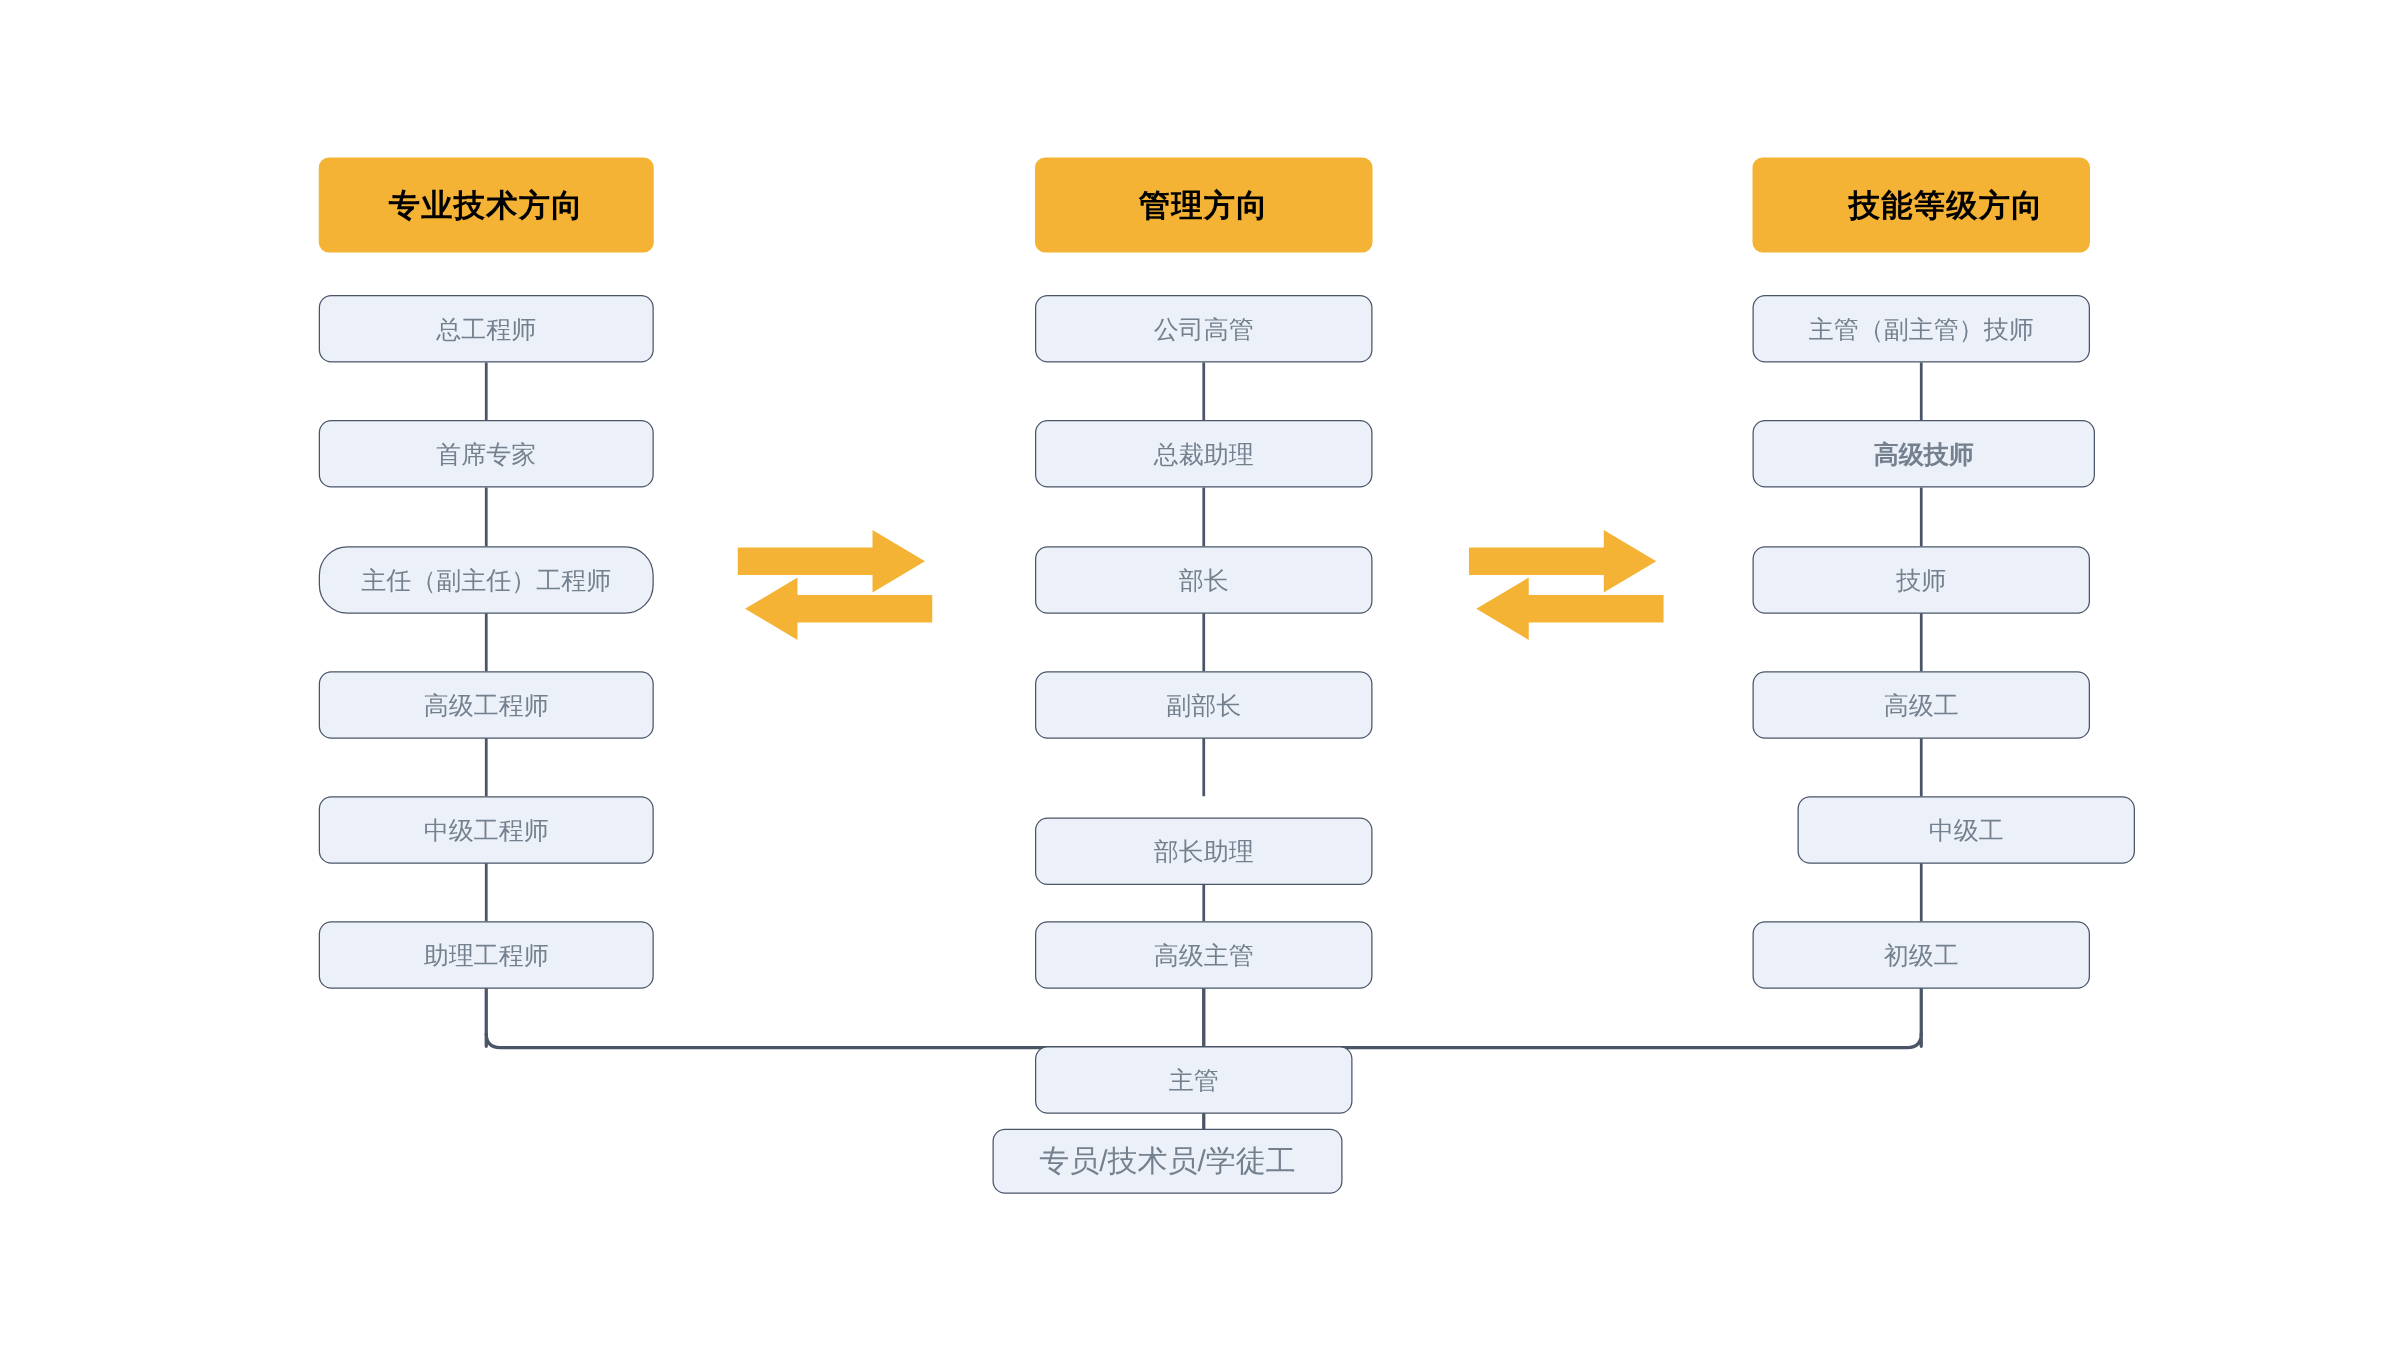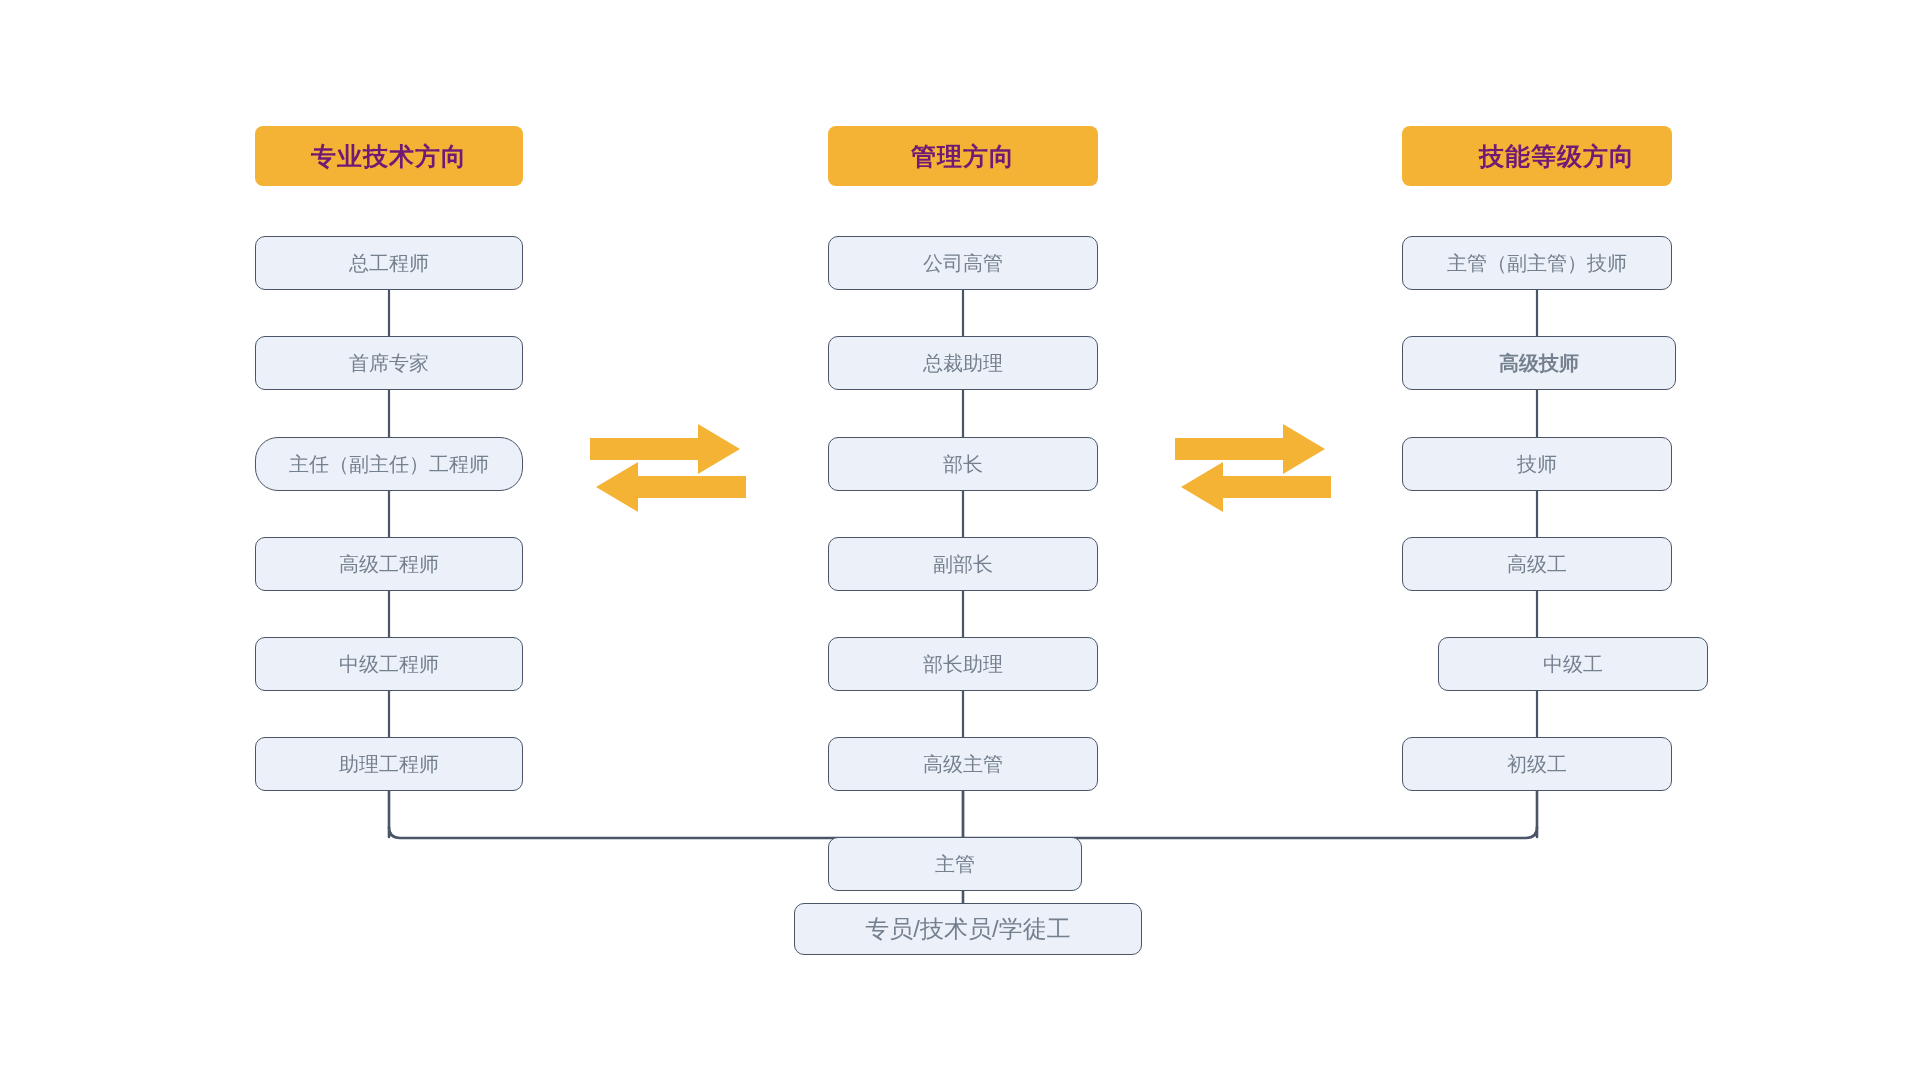--- a/index.html
+++ b/index.html
@@ -21,27 +21,27 @@
   svg.wires {
     position: absolute;
     left: 0;
     top: 0;
     width: 1920px;
     height: 1080px;
     pointer-events: none;
   }
   .col-header {
     position: absolute;
-    height: 60px;
+    height: 76px;
     background: #F5B335;
     border-radius: 8px;
     display: flex;
     align-items: center;
     justify-content: center;
-    color: #701a75;
+    color: #000000;
     font-size: 25px;
     font-weight: bold;
     letter-spacing: 1px;
     box-sizing: border-box;
   }
   .node {
     position: absolute;
     height: 54px;
     background: #ECF1F9;
     border: 1.6px solid #4A5568;
@@ -116,32 +116,32 @@
   <div class="node" style="left:255px; top:336px; width:268px;">首席专家</div>
   <div class="node" style="left:255px; top:437px; width:268px;border-radius:23px;">主任（副主任）工程师</div>
   <div class="node" style="left:255px; top:537px; width:268px;">高级工程师</div>
   <div class="node" style="left:255px; top:637px; width:268px;">中级工程师</div>
   <div class="node" style="left:255px; top:737px; width:268px;">助理工程师</div>
 
   <div class="node" style="left:828px; top:236px; width:270px;">公司高管</div>
   <div class="node" style="left:828px; top:336px; width:270px;">总裁助理</div>
   <div class="node" style="left:828px; top:437px; width:270px;">部长</div>
   <div class="node" style="left:828px; top:537px; width:270px;">副部长</div>
-  <div class="node" style="left:828px; top:637px; width:270px;">部长助理</div>
+  <div class="node" style="left:828px; top:654px; width:270px;">部长助理</div>
   <div class="node" style="left:828px; top:737px; width:270px;">高级主管</div>
   <div class="node" style="left:828px; top:837px; width:254px;">主管</div>
 
   <div class="node" style="left:1402px; top:236px; width:270px;">主管（副主管）技师</div>
   <div class="node" style="left:1402px; top:336px; width:274px;font-weight:bold;">高级技师</div>
   <div class="node" style="left:1402px; top:437px; width:270px;">技师</div>
   <div class="node" style="left:1402px; top:537px; width:270px;">高级工</div>
   <div class="node" style="left:1402px; top:637px; width:270px;margin-left:36px;">中级工</div>
   <div class="node" style="left:1402px; top:737px; width:270px;">初级工</div>
 
-  <div class="node bottom-node" style="left:794px; top:903px; width:348px;">专员/技术员/学徒工</div>
+  <div class="node bottom-node" style="left:794px; top:903px; width:280px;">专员/技术员/学徒工</div>
 
   <div class="arrow-pair" style="left:590px; top:424px;">
     <svg viewBox="0 0 156 88" xmlns="http://www.w3.org/2000/svg" aria-hidden="true">
       <path d="M0 14 L108 14 L108 0 L150 25 L108 50 L108 36 L0 36 Z" fill="#F5B335"></path>
       <path d="M156 66 L48 66 L48 52 L6 77 L48 102 L48 88 L156 88 Z" fill="#F5B335" transform="translate(0,-14)"></path>
     </svg>
   </div>
 
   <div class="arrow-pair" style="left:1175px; top:424px;">
     <svg viewBox="0 0 156 88" xmlns="http://www.w3.org/2000/svg" aria-hidden="true">

